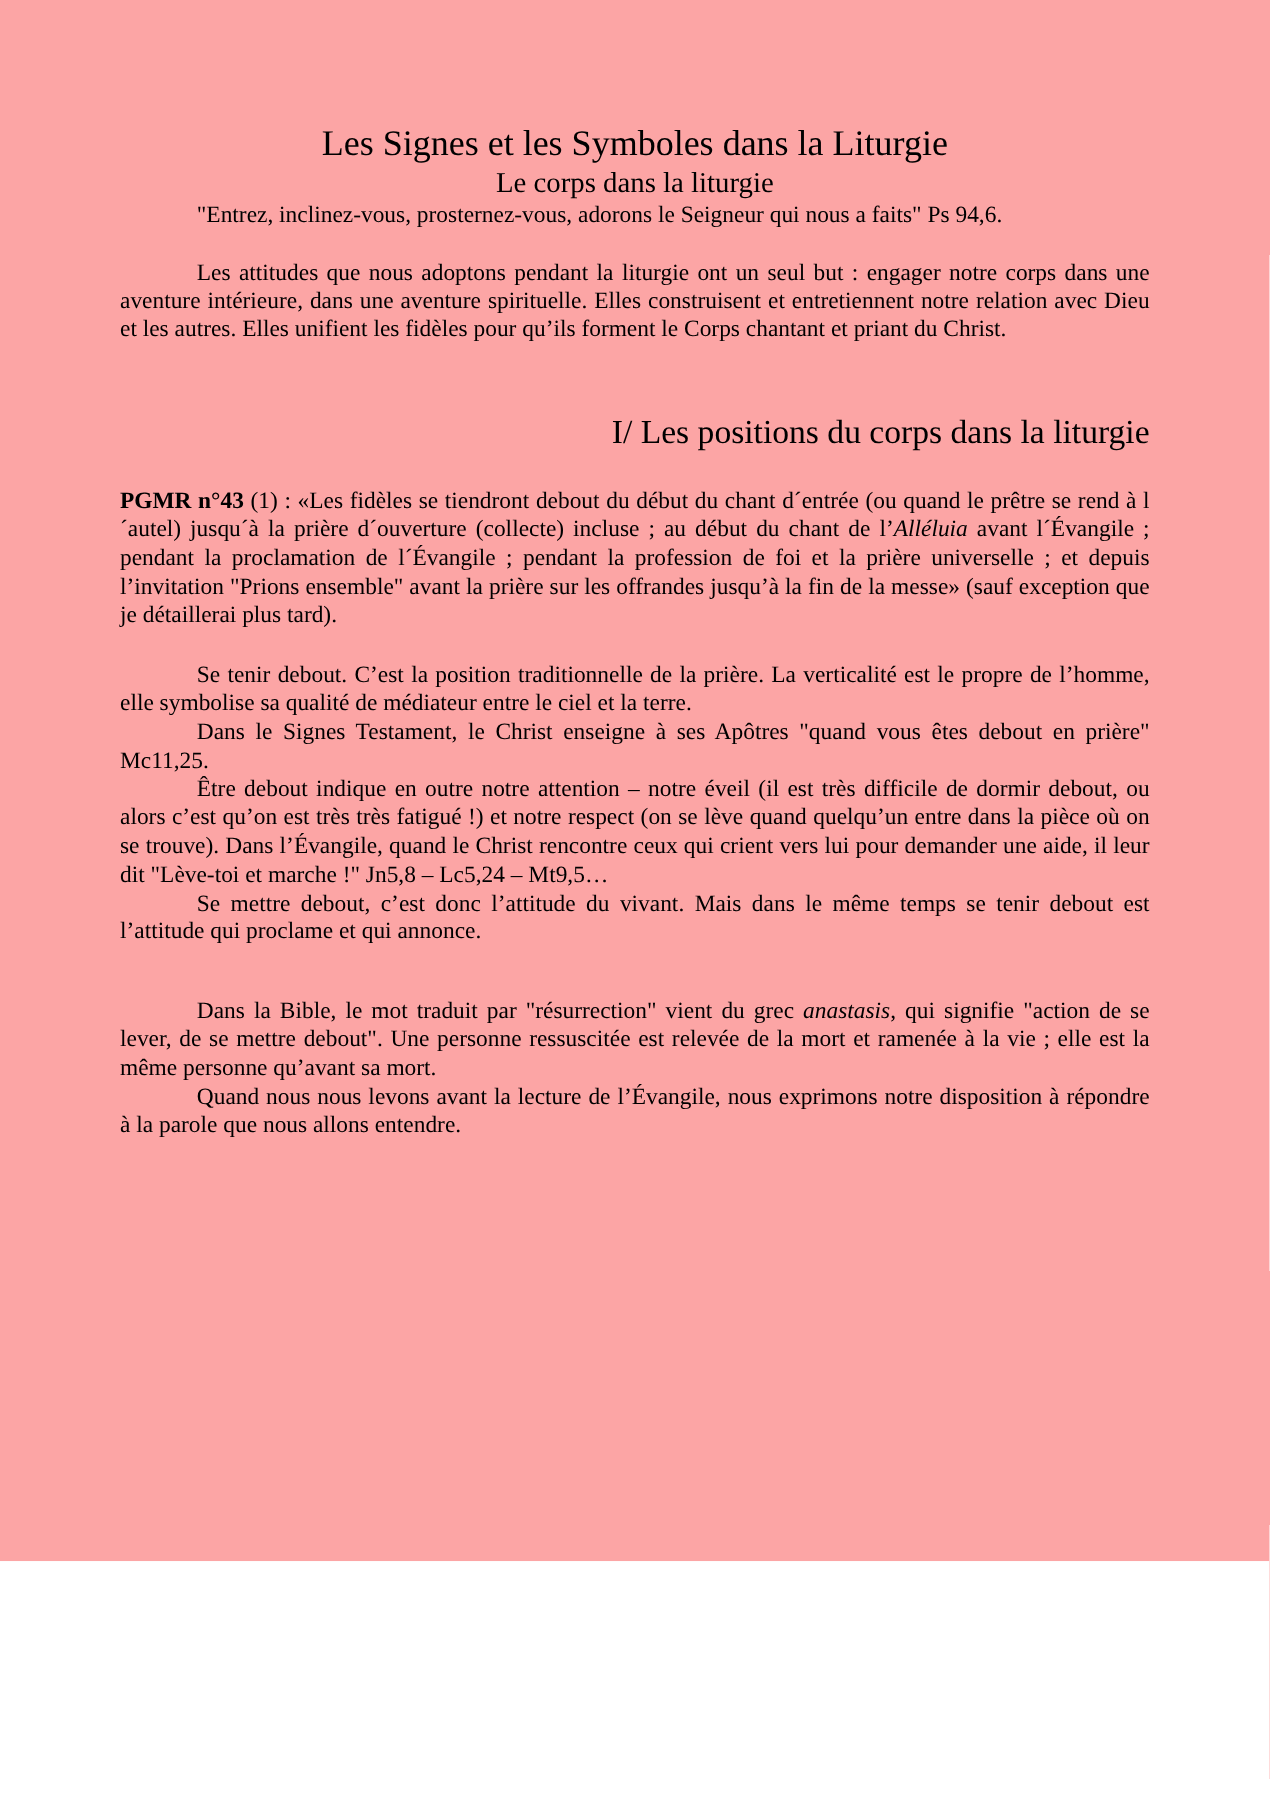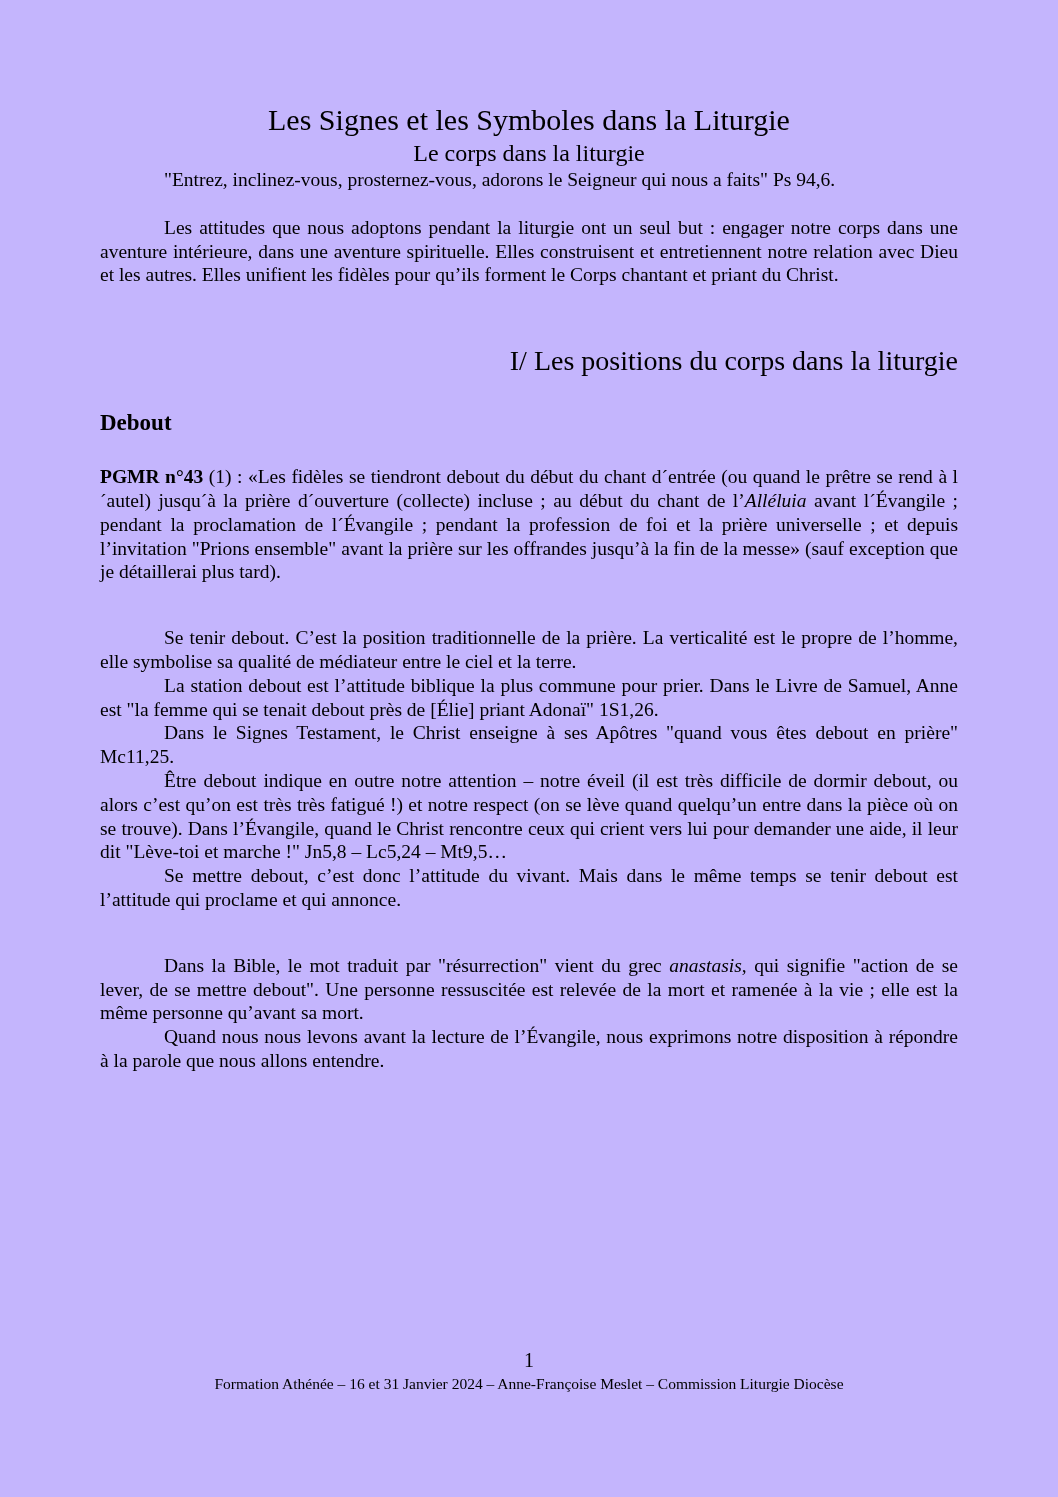--- a/index.html
+++ b/index.html
@@ -1,21 +1,21 @@
 <!DOCTYPE html>
 <html lang="fr"><head>
 <meta charset="utf-8">
 <style>
   * { margin: 0; padding: 0; box-sizing: border-box; }
   html, body { background: #ffffff; }
   .page {
     position: relative;
     width: 1058px;
-    height: 1497px;
-    background: #c4b5fd;
+    height: 1301px;
+    background: #fca5a5;
     color: #000000;
     font-family: "Liberation Serif", "DejaVu Serif", serif;
     overflow: hidden;
   }
   .content {
     position: absolute;
     left: 100px;
     right: 100px;
     top: 0;
   }
@@ -50,21 +50,21 @@
     font-family: Liberation Serif, serif;
   }
   h3.h2 {
     margin-top: 31px;
     font-size: 23px;
     line-height: 28px;
     font-weight: bold;
     text-align: left;
   }
   p.pgmr { margin-top: 28px; }
-  p.blockstart { margin-top: 42px; }
+  p.blockstart { margin-top: 26px; }
   p.lastgap { margin-top: 42px; }
   .bold { font-weight: bold; }
   .italic { font-style: italic; }
   p.note { font-style: italic; }
   .footer {
     position: absolute;
     left: 0;
     right: 0;
     top: 1348px;
     text-align: center;
@@ -87,26 +87,24 @@
 <div class="page">
   <div class="content">
 
     <h1 class="title">Les Signes et les Symboles dans la Liturgie</h1>
     <div class="subtitle">Le corps dans la liturgie</div>
 
     <p class="body indent">"Entrez, inclinez-vous, prosternez-vous, adorons le Seigneur qui nous a faits" Ps 94,6.</p>
     <p class="body indent gap1">Les attitudes que nous adoptons pendant la liturgie ont un seul but : engager notre corps dans une aventure intérieure, dans une aventure spirituelle. Elles construisent et entretiennent notre relation avec Dieu et les autres. Elles unifient les fidèles pour qu’ils forment le Corps chantant et priant du Christ.</p>
 
     <h2 class="h1">I/ Les positions du corps dans la liturgie</h2>
-    <h3 class="h2">Debout</h3>
 
     <p class="body pgmr"><span class="bold">PGMR n°43</span><span> (1) : «Les fidèles se tiendront debout du début du chant d´entrée (ou quand le prêtre se rend à l´autel) jusqu´à la prière d´ouverture (collecte) incluse ; au début du chant de l’</span><span class="italic">Alléluia</span><span> avant l´Évangile ; pendant la proclamation de l´Évangile ; pendant la profession de foi et la prière universelle ; et depuis l’invitation "Prions ensemble" avant la prière sur les offrandes jusqu’à la fin de la messe» (sauf exception que je détaillerai plus tard).</span></p>
 
     <p class="body indent blockstart">Se tenir debout. C’est la position traditionnelle de la prière. La verticalité est le propre de l’homme, elle symbolise sa qualité de médiateur entre le ciel et la terre.</p>
-    <p class="body indent">La station debout est l’attitude biblique la plus commune pour prier. Dans le Livre de Samuel, Anne est "la femme qui se tenait debout près de [Élie] priant Adonaï" 1S1,26.</p>
     <p class="body indent">Dans le Signes Testament, le Christ enseigne à ses Apôtres "quand vous êtes debout en prière" Mc11,25.</p>
     <p class="body indent">Être debout indique en outre notre attention – notre éveil (il est très difficile de dormir debout, ou alors c’est qu’on est très très fatigué !) et notre respect (on se lève quand quelqu’un entre dans la pièce où on se trouve). Dans l’Évangile, quand le Christ rencontre ceux qui crient vers lui pour demander une aide, il leur dit "Lève-toi et marche !"  Jn5,8 – Lc5,24 – Mt9,5…</p>
     <p class="body indent">Se mettre debout, c’est donc l’attitude du vivant. Mais dans le même temps se tenir debout est l’attitude qui proclame et qui annonce.</p>
     <p class="body indent lastgap"><span>Dans la Bible, le mot traduit par "résurrection" vient du grec </span><span class="italic">anastasis</span><span>, qui signifie "action de se lever, de se mettre debout". Une personne ressuscitée est relevée de la mort et ramenée à la vie ; elle est la même personne qu’avant sa mort.</span></p>
 
     <p class="body indent">Quand nous nous levons avant la lecture de l’Évangile, nous exprimons notre disposition à répondre à la parole que nous allons entendre.</p>
 
   </div>
 
   <div class="footer">

